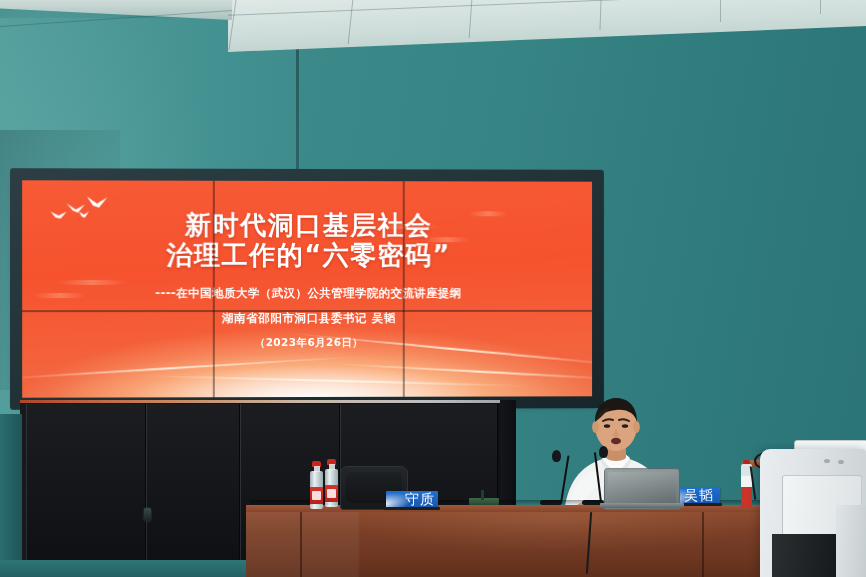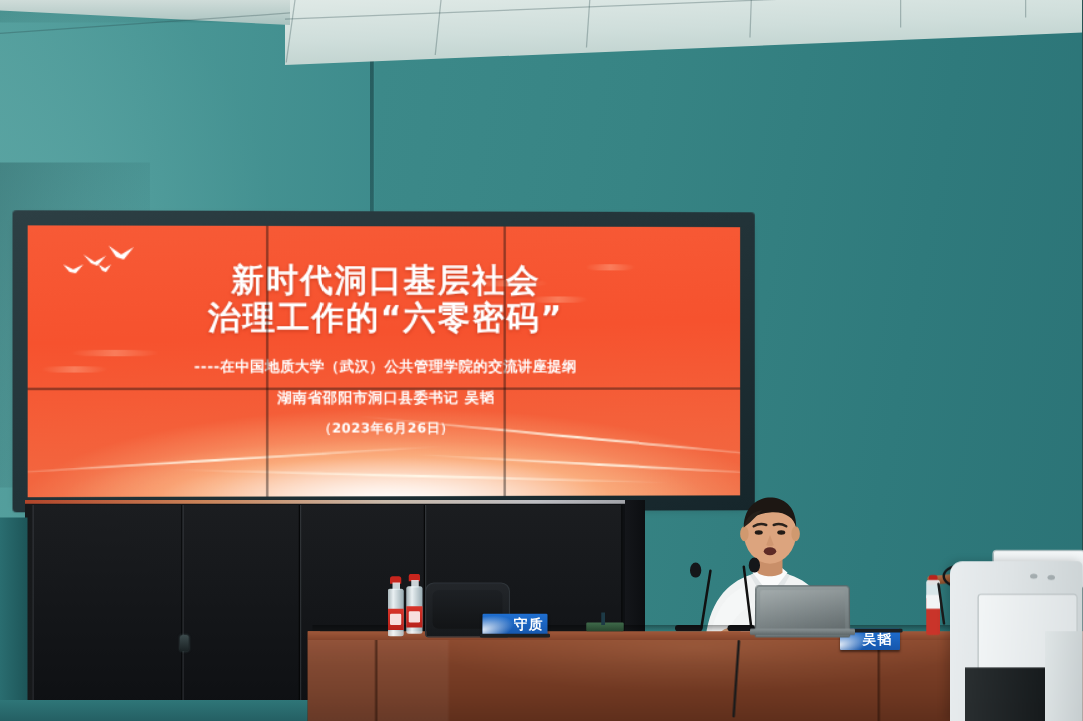--- a/index.html
+++ b/index.html
@@ -175,21 +175,21 @@
     background:linear-gradient(180deg,#1f6fd0,#1657ad);
     box-shadow:0 1px 2px rgba(0,0,0,.5);
   }
   .placard .swoosh{
     position:absolute;left:-2px;top:-2px;width:60%;height:140%;
     background:radial-gradient(ellipse at 0% 50%, rgba(255,255,255,.9), rgba(255,255,255,0) 62%);
     transform:rotate(-12deg);
   }
   .placard .pname{
     position:absolute;right:3px;top:50%;transform:translateY(-50%);
-    color:#fff;font-size:11px;font-weight:700;letter-spacing:1px;
+    color:#fff;font-size:14px;font-weight:400;letter-spacing:1px;
     font-family:"DejaVu Sans",sans-serif;white-space:nowrap;
   }
   .placard-base{position:absolute;background:#1c1f22;border-radius:1px;}
 
   .laptop-lid{
     position:absolute;left:604px;top:468px;width:74px;height:40px;
     background:linear-gradient(170deg,#9aa3a4,#7e888a 55%,#697375);
     border-radius:3px 3px 1px 1px;border:1px solid #5d6769;
     transform:perspective(300px) rotateX(4deg);
   }
@@ -432,21 +432,21 @@
 
   <div class="greenbox"></div>
   <div class="smallcable"></div>
 
   <div class="placard" style="left:386px;top:491px;width:52px;height:17px;">
     <span class="swoosh"></span>
     <span class="pname">守质</span>
   </div>
   <div class="placard-base" style="left:384px;top:507px;width:56px;height:3px;"></div>
 
-  <div class="placard" style="left:672px;top:487px;width:48px;height:17px;margin-top:16px;">
+  <div class="placard" style="left:672px;top:487px;width:48px;height:17px;">
     <span class="swoosh"></span>
     <span class="pname" style="right:6px;">吴韬</span>
   </div>
   <div class="placard-base" style="left:670px;top:503px;width:52px;height:3px;"></div>
 
   <div class="laptop-lid"></div>
   <div class="laptop-base"></div>
 
   <div class="wood-rail"></div>
   <div class="red-bottle">

